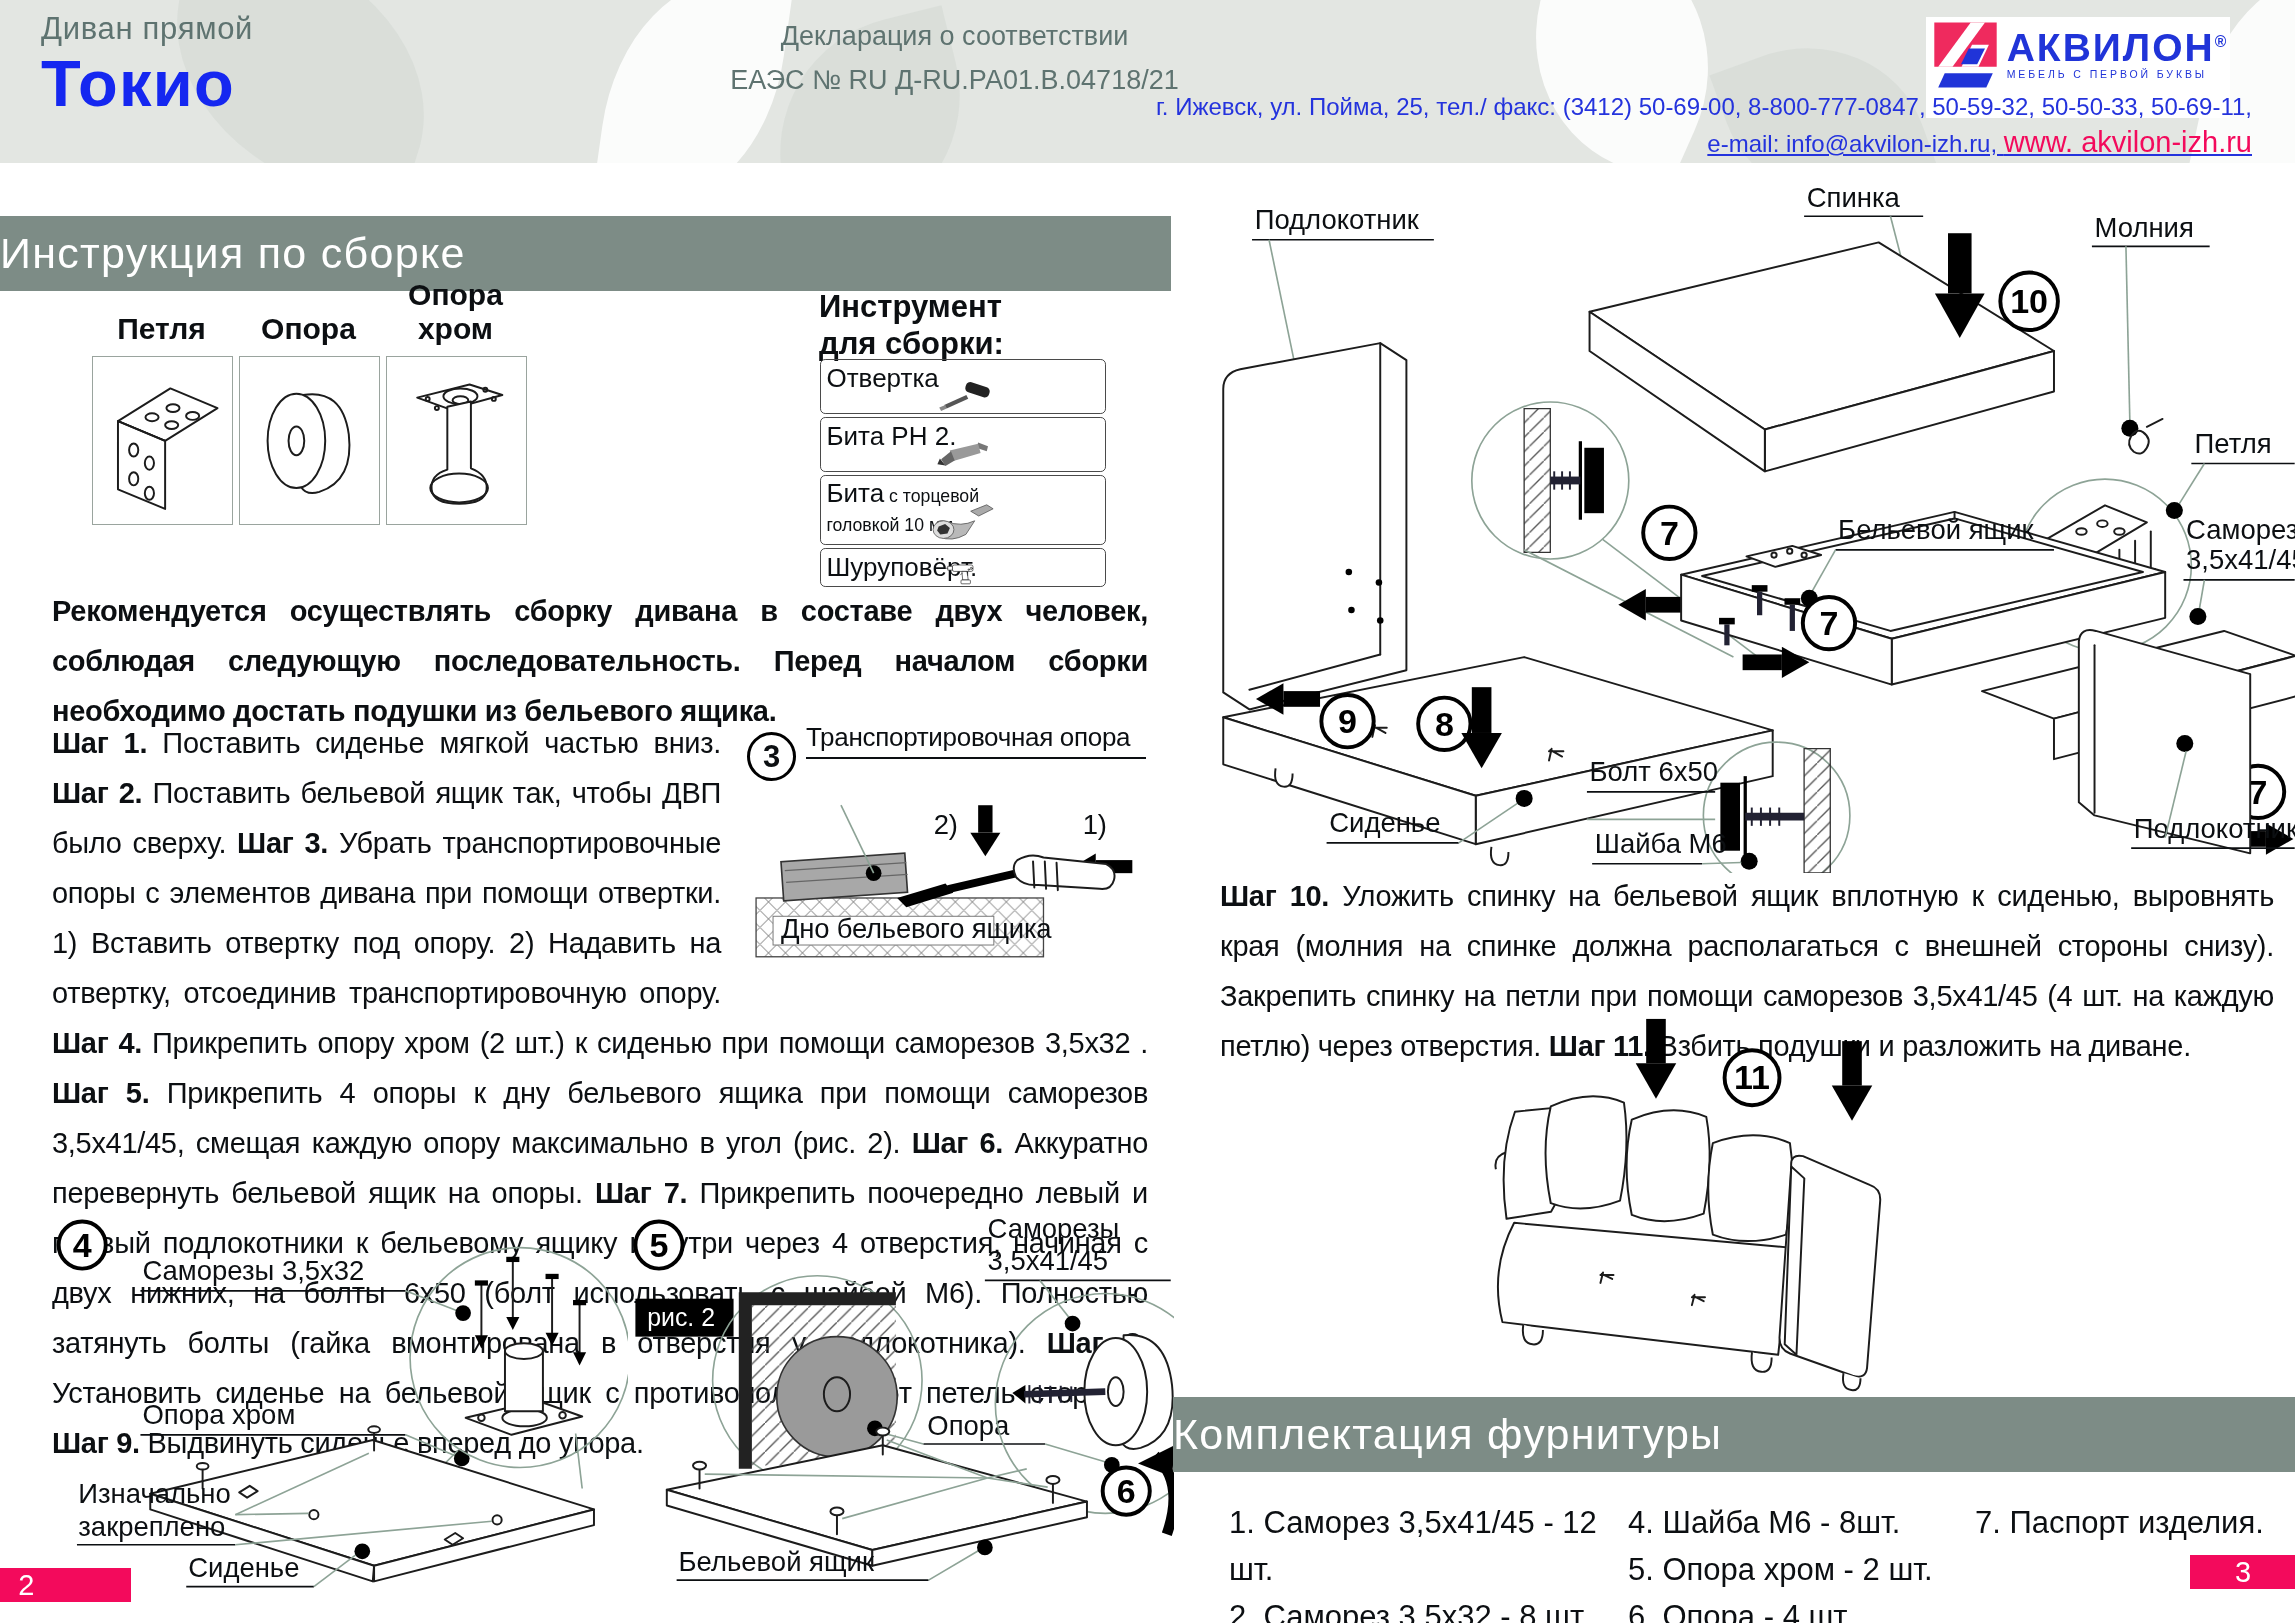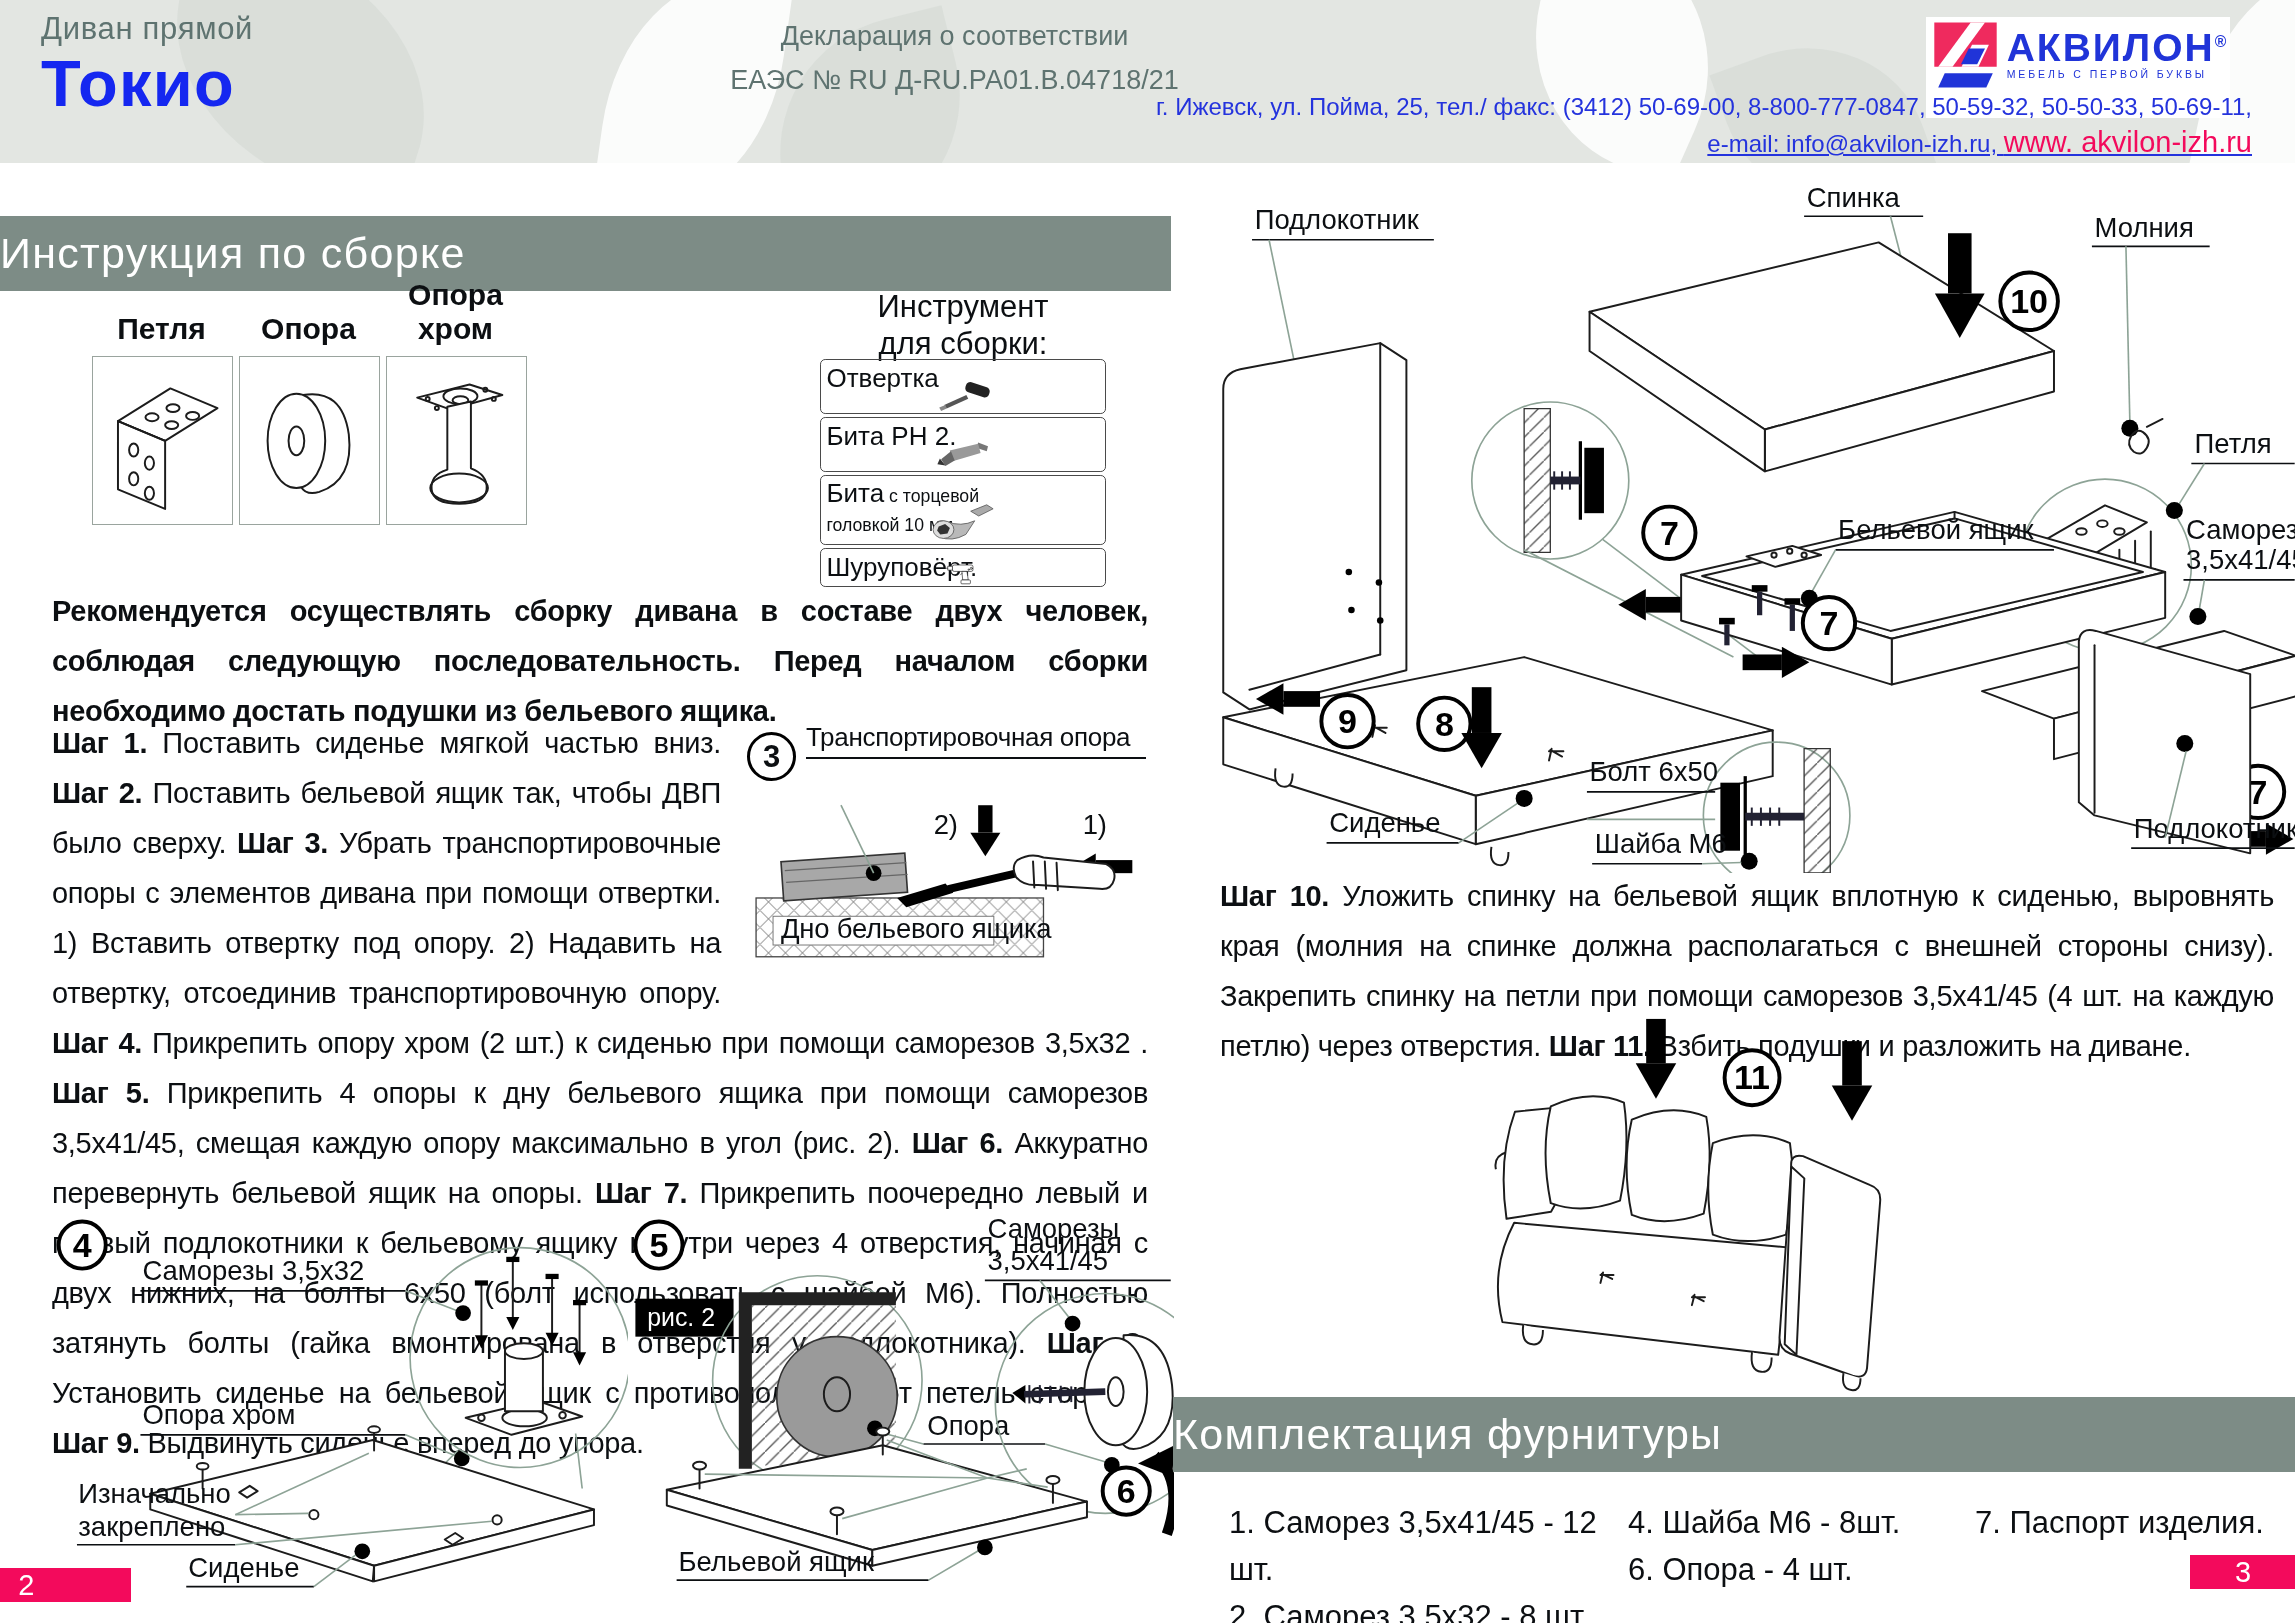--- a/index.html
+++ b/index.html
@@ -25,21 +25,21 @@
   #logo .brand sup{font-size:15.7px;}
   #logo .tag{font-size:10.5px;color:#2034d8;letter-spacing:2.9px;margin-top:0;white-space:nowrap;}
   
   .bar{background:#7d8c86;color:#ffffff;text-align:left;font-size:43px;font-weight:400;letter-spacing:1.3px;line-height:75px;}
   #bar-left{left:0;top:216px;width:1171px;height:75px;}
   #bar-right{left:1173px;top:1397px;width:1123px;height:75px;}
   
   .part-label{font-size:30px;font-weight:bold;text-align:center;line-height:34px;}
   .part-box{border:1.3px solid #9aa49e;background:#fff;}
   
-  .tools-title{font-size:31px;font-weight:normal;text-align:center;line-height:37px;}
+  .tools-title{font-size:31px;font-weight:bold;line-height:37px;}
   #tools-table{left:819px;top:358px;width:288px;height:230px;display:grid;grid-template-columns:1fr;grid-template-rows:1fr 1fr;}
   .tool-cell{border:1.3px solid #4a4a4a;border-radius:5.2px;margin:1.3px;padding:3.9px 5.2px;box-sizing:border-box;position:relative;}
   .tool-name{font-size:26px;line-height:29px;}
   .tool-name .small{font-size:17.7px;}
   .tool-pic{position:absolute;left:0;bottom:0;width:100%;height:64%;}
   
   .doc-text{font-size:29px;line-height:50px;text-align:justify;letter-spacing:-0.3px;}
   .doc-text .bold,#intro{font-weight:bold;}
   #intro{left:52px;top:557px;width:1096px;}
   #steps13{left:52px;top:718px;width:1096px;}
@@ -561,20 +561,21 @@
     </g>
   </svg>
 
   <div id="bar-right" class="abs bar">Комплектация фурнитуры</div>
   <div class="abs hw-col" style="left:1229px;top:1499px;width:379px;">
       <div>1. Саморез 3,5х41/45 - 12 шт.</div>
       <div>2. Саморез 3,5х32 - 8 шт.</div>
     </div>
   <div class="abs hw-col" style="left:1628px;top:1499px;width:366px;">
       <div>4. Шайба М6 - 8шт.</div>
+      <div>5. Опора хром - 2 шт.</div>
       <div>6. Опора - 4 шт.</div>
     </div>
   <div class="abs hw-col" style="left:1975px;top:1499px;width:307px;">
       <div>7. Паспорт изделия.</div>
     </div>
 
   <div id="pg3" class="abs pgnum">3</div>
 </div>
 
 

